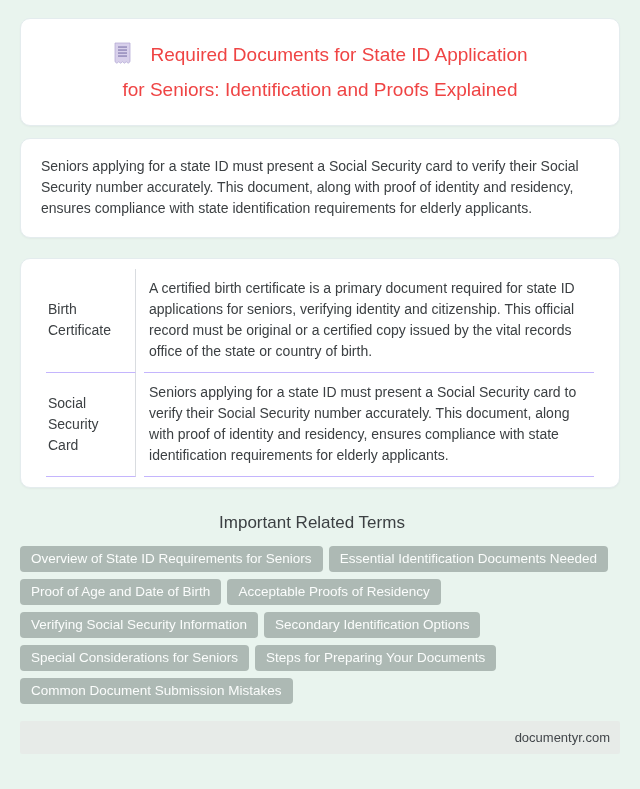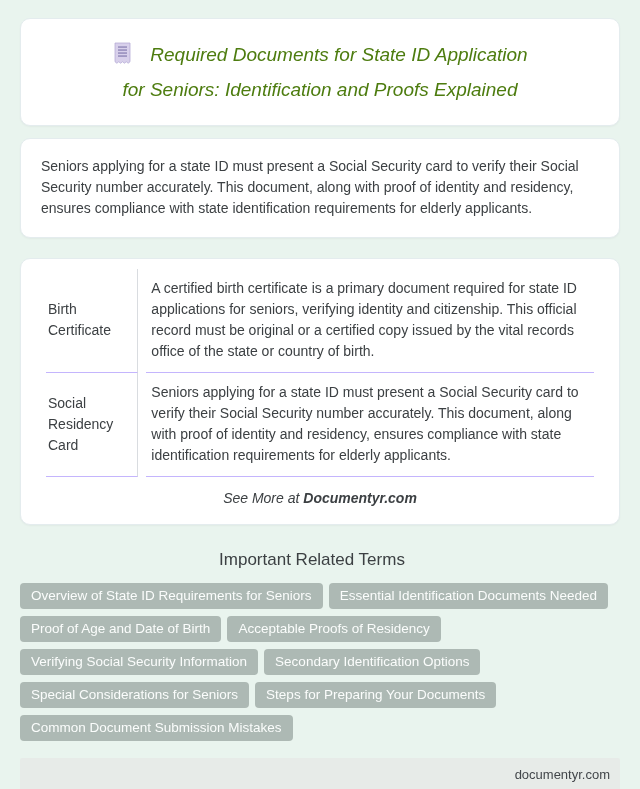--- a/index.html
+++ b/index.html
@@ -18,22 +18,21 @@
     margin: 0 20px;
     box-shadow: 0 1px 2px rgba(0,0,0,0.04);
   }
   
   .title-card { margin-top: 18px; padding: 20px 12px; }
   .title {
     text-align: center;
     font-size: 19px;
     line-height: 31px;
     font-weight: 500;
-    color: #4d7c0f;
-    font-style: italic;
+    color: #ef4444;
   }
   .receipt-icon { display: inline-block; vertical-align: -4px; margin-right: 17px; }
   
   .summary-card { margin-top: 12px; padding: 17px 20px 18px 20px; }
   .summary-text { font-size: 14px; line-height: 21px; color: #3c4043; }
   
   .table-card { margin-top: 20px; padding: 10px 17px 10px 17px; }
   table.doc-table {
     width: 100%;
     border-collapse: separate;
@@ -117,28 +116,25 @@
   </section>
 
   <section class="card table-card">
     <table class="doc-table">
       <tbody>
         <tr>
           <td class="term">Birth Certificate</td>
           <td class="desc">A certified birth certificate is a primary document required for state ID applications for seniors, verifying identity and citizenship. This official record must be original or a certified copy issued by the vital records office of the state or country of birth.</td>
         </tr>
         <tr>
-          <td class="term">Social Residency Card</td>
+          <td class="term">Social Security Card</td>
           <td class="desc">Seniors applying for a state ID must present a Social Security card to verify their Social Security number accurately. This document, along with proof of identity and residency, ensures compliance with state identification requirements for elderly applicants.</td>
         </tr>
       </tbody>
     </table>
-    <div class="see-more">
-      <span>See More at </span><b>Documentyr.com</b>
-    </div>
   </section>
 
   <h2 class="terms-heading">Important Related Terms</h2>
   <div class="tags">
     <span class="tag">Overview of State ID Requirements for Seniors</span>
     <span class="tag">Essential Identification Documents Needed</span>
     <span class="tag">Proof of Age and Date of Birth</span>
     <span class="tag">Acceptable Proofs of Residency</span>
     <span class="tag">Verifying Social Security Information</span>
     <span class="tag">Secondary Identification Options</span>

